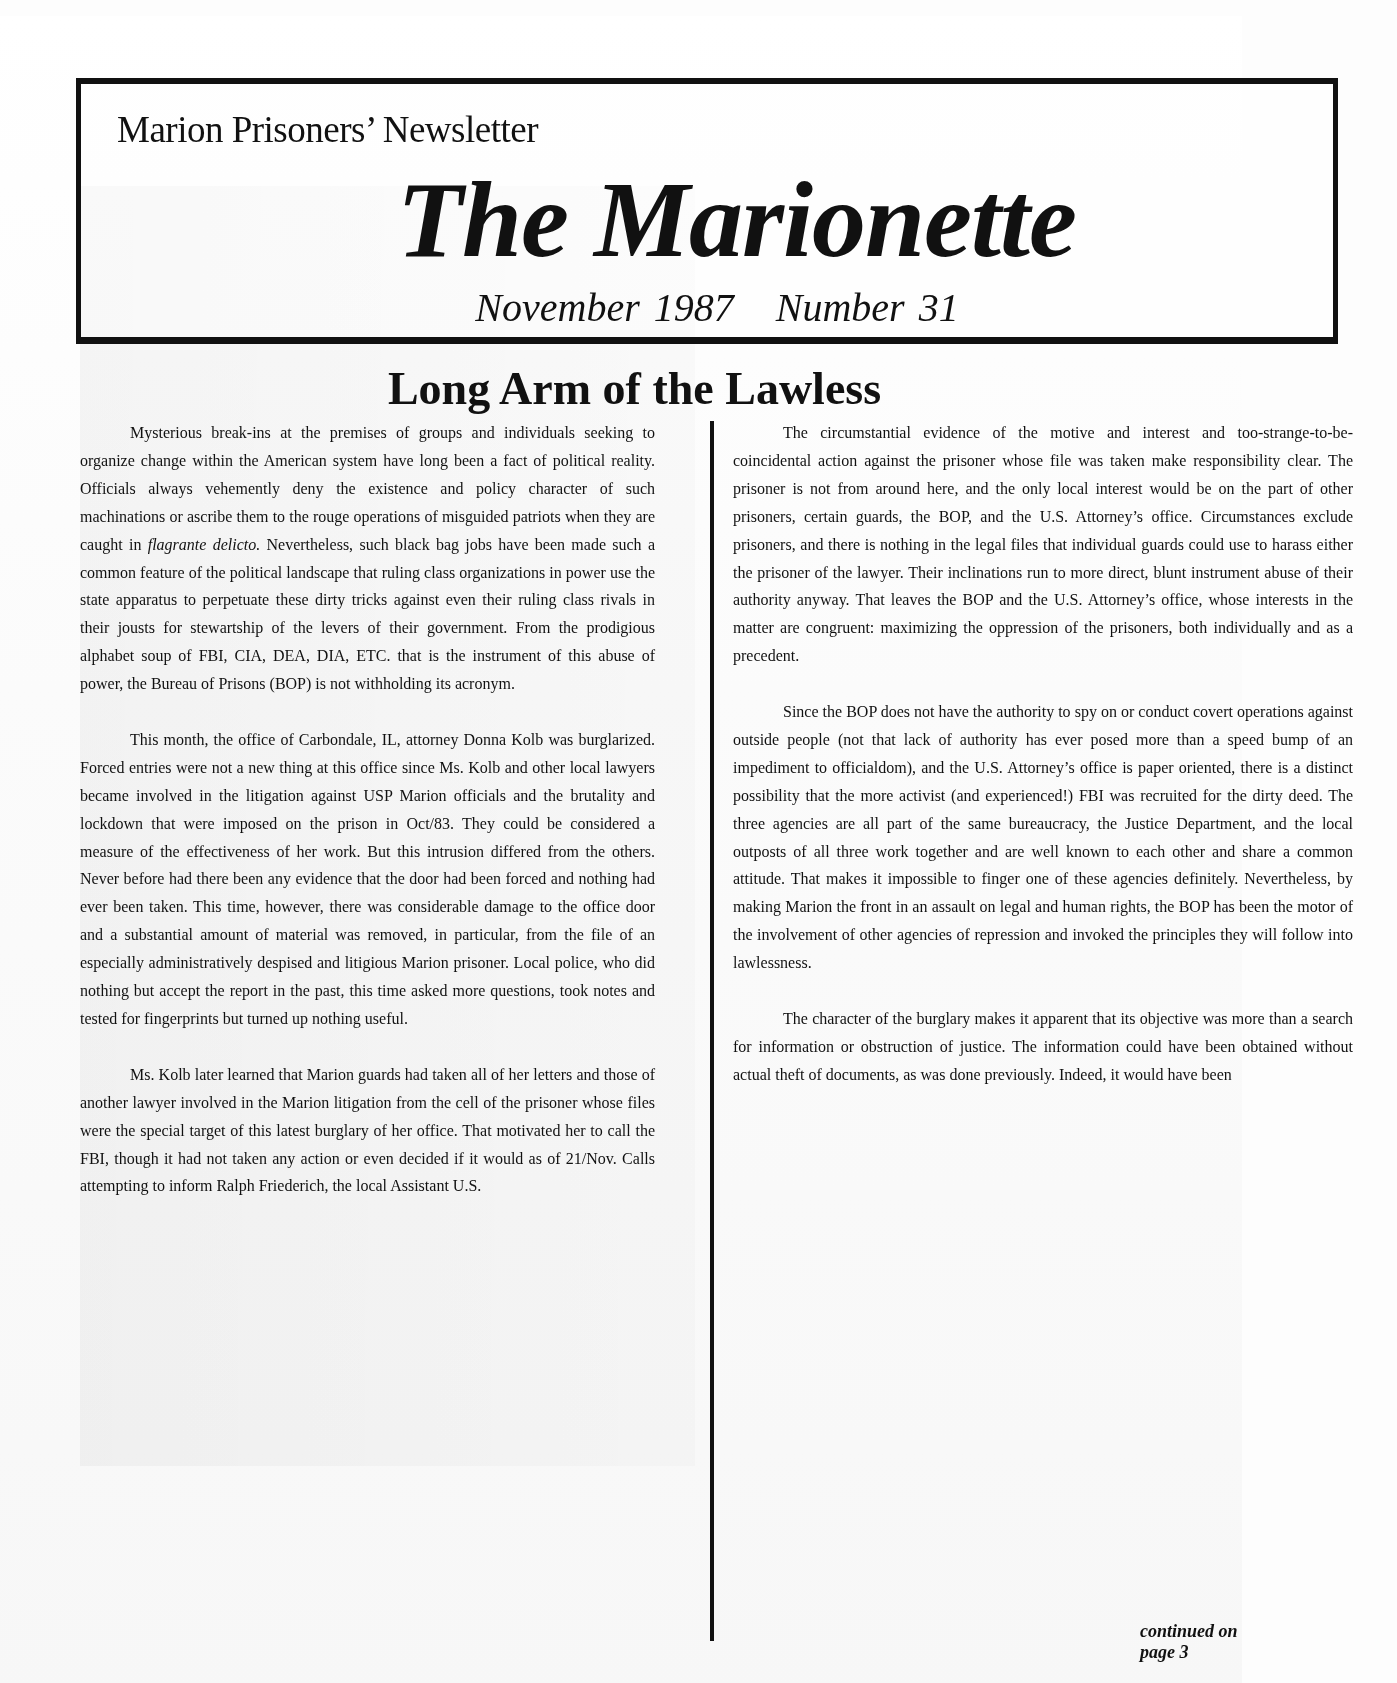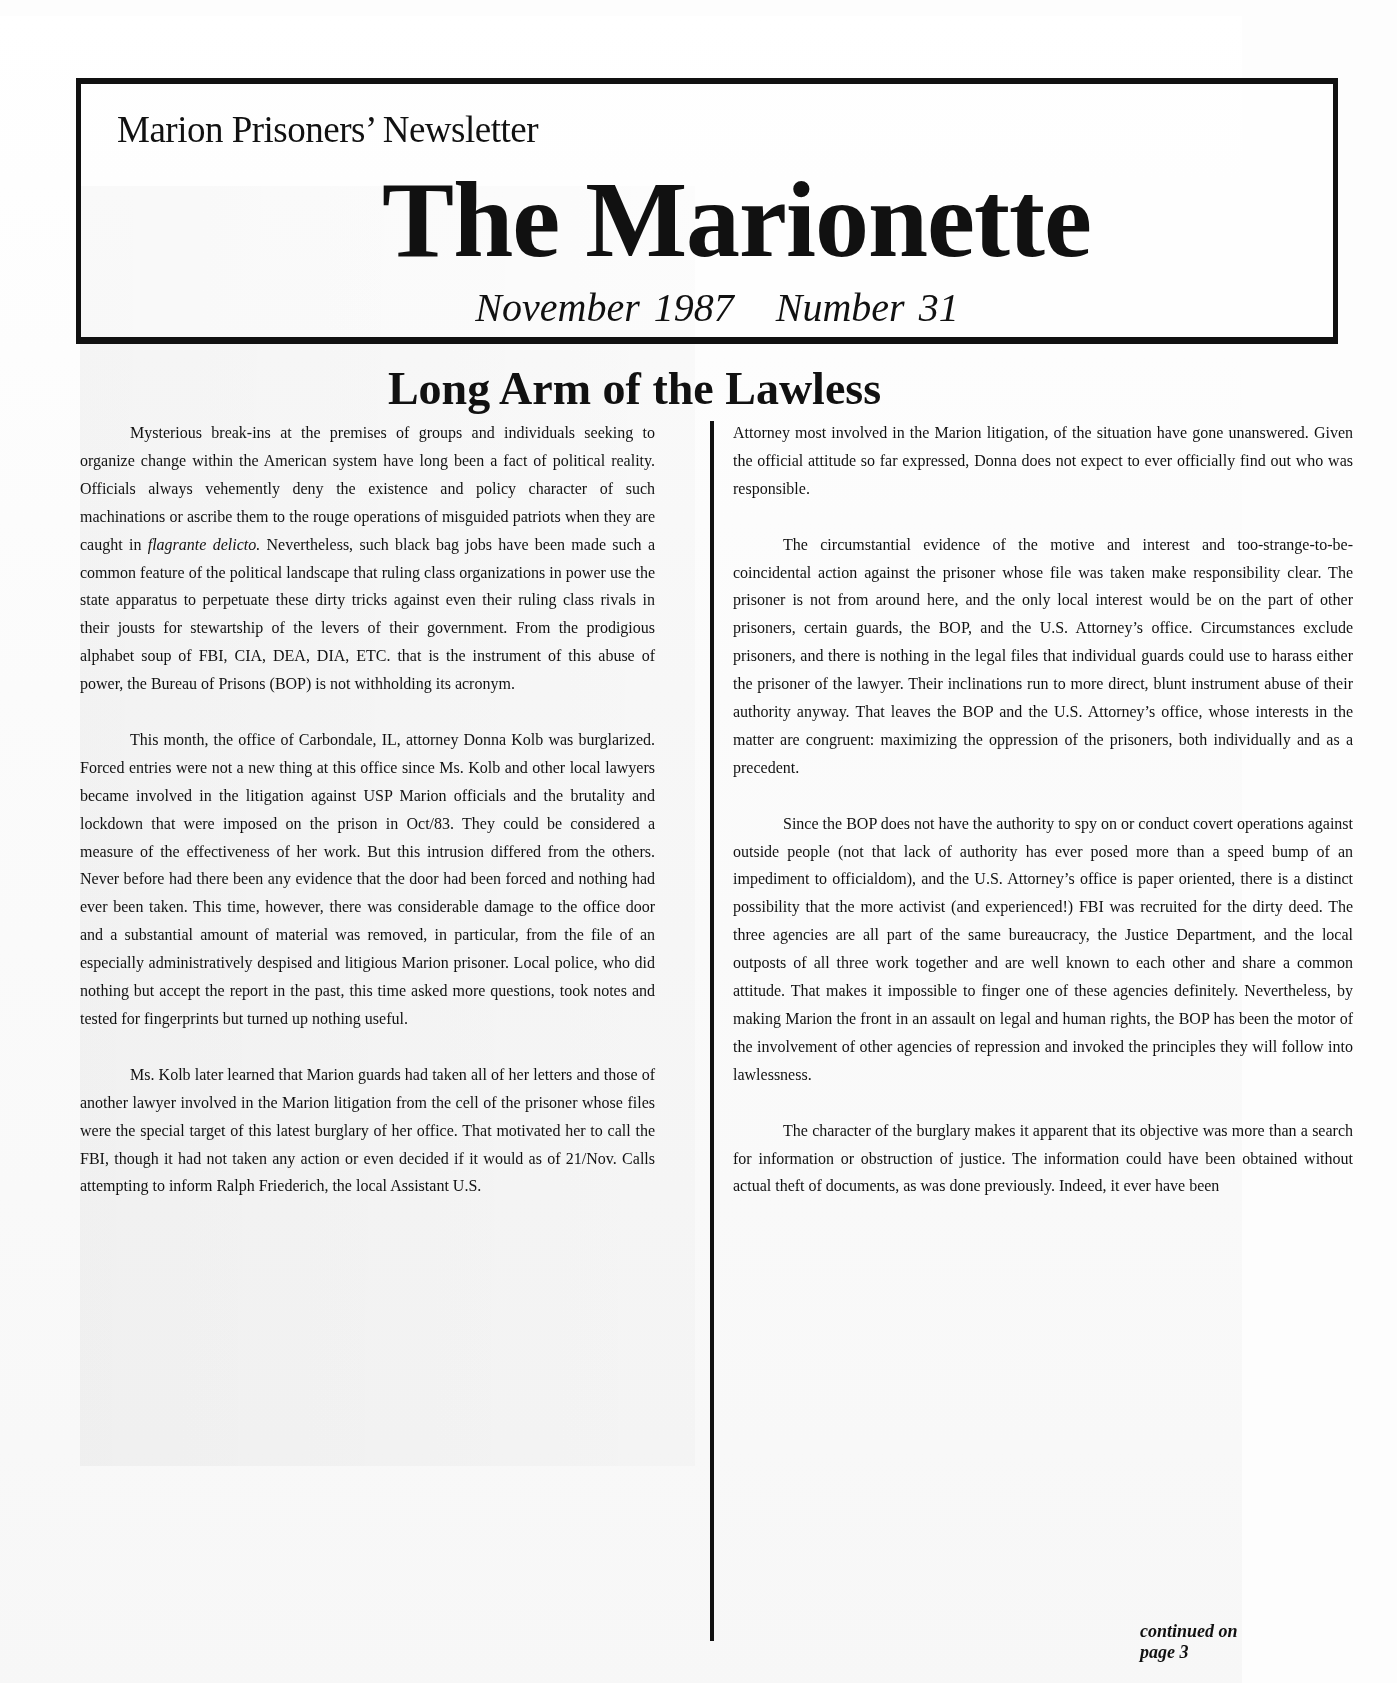--- a/index.html
+++ b/index.html
@@ -33,21 +33,21 @@
   }
   .newsletter-name {
     position: absolute; left: 36px; top: 24px;
     font-size: 37px; letter-spacing: -0.5px;
     font-family: "Liberation Serif", serif;
   }
   .title {
     position: absolute; left: 0; right: 0; top: 82px;
     text-align: center;
     font-family: "Liberation Serif", serif;
-    font-weight: bold;
+    font-style: italic; font-weight: bold;
     font-size: 108px; letter-spacing: -1px;
     line-height: 1;
     padding-left: 59px;
   }
   .issue-line {
     position: absolute; left: 0; right: 0; top: 200px;
     text-align: center;
     font-style: italic;
     font-size: 40px;
     padding-left: 20px;
@@ -106,20 +106,19 @@
 
   <div class="col col-left">
     <p><span>Mysterious break-ins at the premises of groups and individuals seeking to organize change within the American system have long been a fact of political reality. Officials always vehemently deny the existence and policy character of such machinations or ascribe them to the rouge operations of misguided patriots when they are caught in </span><em>flagrante delicto.</em><span> Nevertheless, such black bag jobs have been made such a common feature of the political landscape that ruling class organizations in power use the state apparatus to perpetuate these dirty tricks against even their ruling class rivals in their jousts for stewartship of the levers of their government. From the prodigious alphabet soup of FBI, CIA, DEA, DIA, ETC. that is the instrument of this abuse of power, the Bureau of Prisons (BOP) is not withholding its acronym.</span></p>
     <p>This month, the office of Carbondale, IL, attorney Donna Kolb was burglarized. Forced entries were not a new thing at this office since Ms. Kolb and other local lawyers became involved in the litigation against USP Marion officials and the brutality and lockdown that were imposed on the prison in Oct/83. They could be considered a measure of the effectiveness of her work. But this intrusion differed from the others. Never before had there been any evidence that the door had been forced and nothing had ever been taken. This time, however, there was considerable damage to the office door and a substantial amount of material was removed, in particular, from the file of an especially administratively despised and litigious Marion prisoner. Local police, who did nothing but accept the report in the past, this time asked more questions, took notes and tested for fingerprints but turned up nothing useful.</p>
     <p>Ms. Kolb later learned that Marion guards had taken all of her letters and those of another lawyer involved in the Marion litigation from the cell of the prisoner whose files were the special target of this latest burglary of her office. That motivated her to call the FBI, though it had not taken any action or even decided if it would as of 21/Nov. Calls attempting to inform Ralph Friederich, the local Assistant U.S.</p>
   </div>
 
   <div class="rule"></div>
 
   <div class="col col-right">
-    <p class="noindent">Attorney most involved in the Marion litigation, of the situation have gone unanswered. Given the official attitude so far expressed, Donna does not expect to ever officially find out who was responsible.</p>
     <p>The circumstantial evidence of the motive and interest and too-strange-to-be-coincidental action against the prisoner whose file was taken make responsibility clear. The prisoner is not from around here, and the only local interest would be on the part of other prisoners, certain guards, the BOP, and the U.S. Attorney’s office. Circumstances exclude prisoners, and there is nothing in the legal files that individual guards could use to harass either the prisoner of the lawyer. Their inclinations run to more direct, blunt instrument abuse of their authority anyway. That leaves the BOP and the U.S. Attorney’s office, whose interests in the matter are congruent: maximizing the oppression of the prisoners, both individually and as a precedent.</p>
     <p>Since the BOP does not have the authority to spy on or conduct covert operations against outside people (not that lack of authority has ever posed more than a speed bump of an impediment to officialdom), and the U.S. Attorney’s office is paper oriented, there is a distinct possibility that the more activist (and experienced!) FBI was recruited for the dirty deed. The three agencies are all part of the same bureaucracy, the Justice Department, and the local outposts of all three work together and are well known to each other and share a common attitude. That makes it impossible to finger one of these agencies definitely. Nevertheless, by making Marion the front in an assault on legal and human rights, the BOP has been the motor of the involvement of other agencies of repression and invoked the principles they will follow into lawlessness.</p>
-    <p>The character of the burglary makes it apparent that its objective was more than a search for information or obstruction of justice. The information could have been obtained without actual theft of documents, as was done previously. Indeed, it ever have been</p>
+    <p>The character of the burglary makes it apparent that its objective was more than a search for information or obstruction of justice. The information could have been obtained without actual theft of documents, as was done previously. Indeed, it would have been</p>
   </div>
 
   <div class="continued">continued on page 3</div>
 </div>
 
 </body></html>

